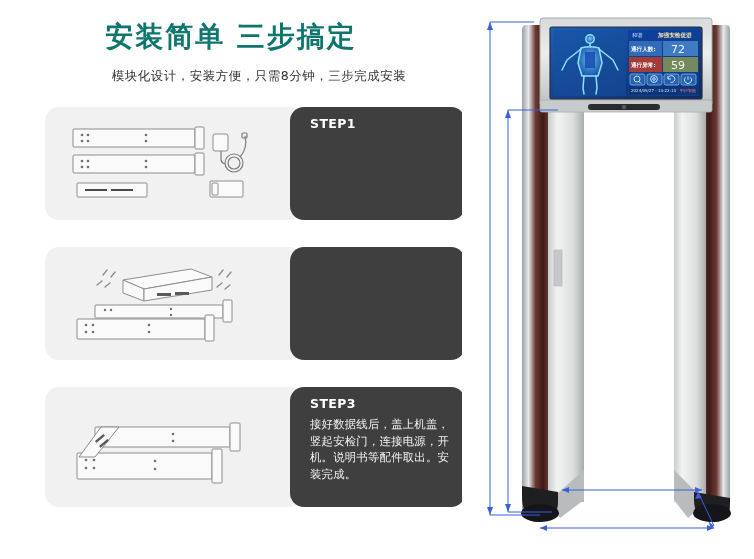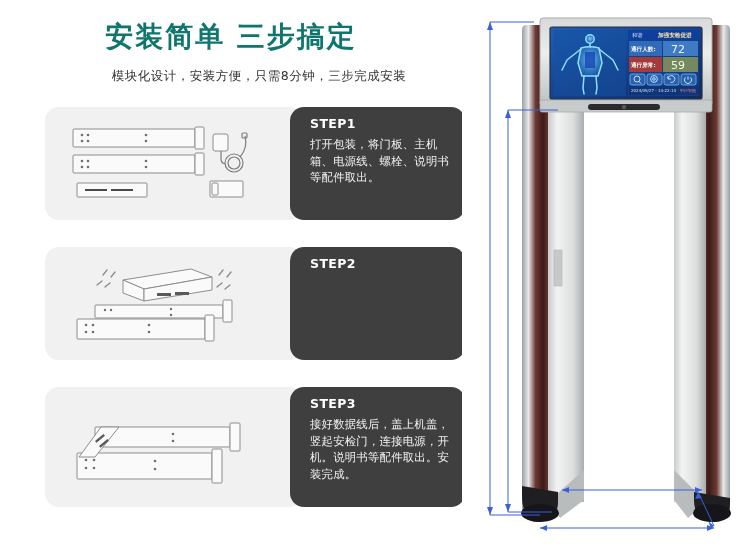--- a/index.html
+++ b/index.html
@@ -111,21 +111,20 @@
             <path d="M176 44 v8 q0 4 4 5"></path>
             <circle cx="189" cy="56" r="9"></circle>
             <circle cx="189" cy="56" r="6"></circle>
             <path d="M195 50 q8 -9 5 -21"></path>
             <rect x="197" y="26" width="5" height="5" rx="1"></rect>
           </g>
         </svg>
       </div>
       <div class="text-card">
         <div class="step-title">STEP1</div>
-        <div class="step-body">打开包装，将门板、主机箱、电源线、螺栓、说明书等配件取出。</div>
       </div>
     </div>
 
     <div class="step-row s2">
       <div class="pic-card">
         <svg class="art" viewBox="0 0 258 113" xmlns="http://www.w3.org/2000/svg">
           <g fill="#fafafa" stroke="#8d8d8d" stroke-width="1">
             <path d="M78 33 L146 22 L167 30 L99 42 Z"></path>
             <path d="M78 33 L78 46 L99 54 L99 42 Z"></path>
             <path d="M99 42 L99 54 L167 43 L167 30 Z"></path>
@@ -156,21 +155,20 @@
             <line x1="52" y1="38" x2="57" y2="34"></line>
               <line x1="60" y1="40" x2="65" y2="36"></line>
             <line x1="174" y1="28" x2="178" y2="23"></line>
               <line x1="182" y1="30" x2="186" y2="25"></line>
             <line x1="172" y1="40" x2="177" y2="36"></line>
               <line x1="180" y1="42" x2="185" y2="38"></line>
           </g>
         </svg>
       </div>
       <div class="text-card">
-        <div class="step-title">STEP2</div>
       </div>
     </div>
 
     <div class="step-row s3">
       <div class="pic-card">
         <svg class="art" viewBox="0 0 258 120" xmlns="http://www.w3.org/2000/svg">
           <g fill="#fafafa" stroke="#8d8d8d" stroke-width="1">
             <rect x="50" y="40" width="135" height="20" rx="1"></rect>
             <rect x="185" y="36" width="10" height="28" rx="1"></rect>
             <rect x="32" y="66" width="135" height="26" rx="1"></rect>

